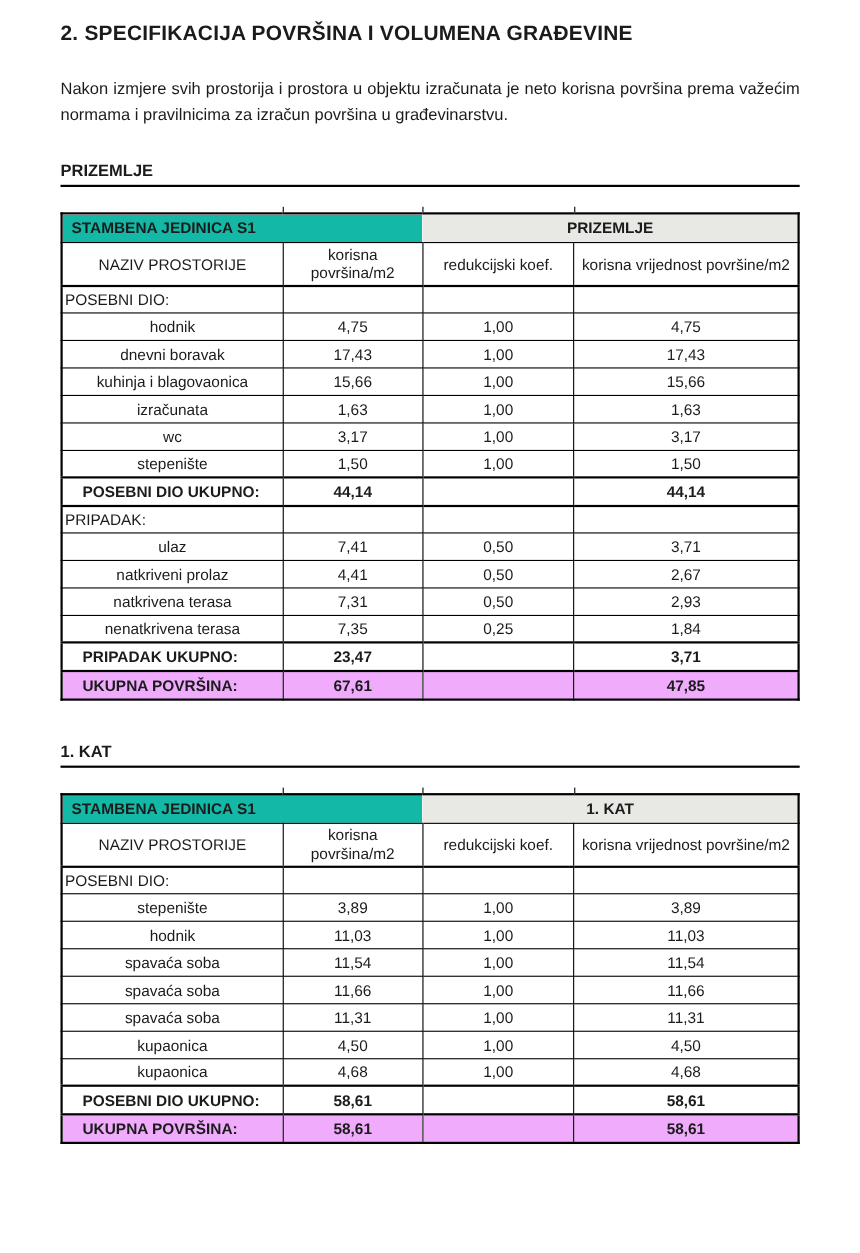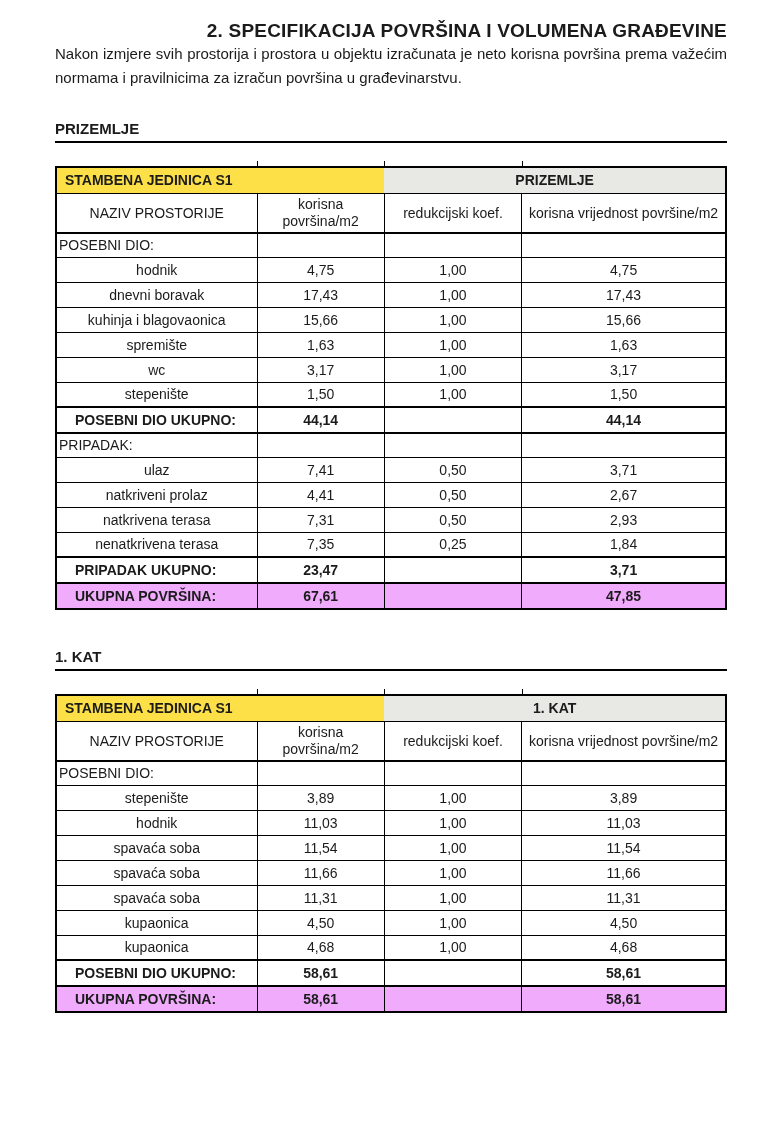--- a/index.html
+++ b/index.html
@@ -6,25 +6,25 @@
   html, body { background: #ffffff; }
   body {
     width: 782px; height: 1139px;
     font-family: "Liberation Sans", sans-serif;
     color: #1b1b1b;
     overflow: hidden;
   }
   .page { padding: 17px 55px 0 55px; }
 
   .doc-title {
-    font-size: 19px; font-weight: bold; text-align: right;
+    font-size: 19px; font-weight: bold; text-align: left;
     letter-spacing: 0.2px; margin-top: 3px;
   }
   .intro {
-    font-size: 15px; line-height: 24px;
+    margin-top: 27px; font-size: 15px; line-height: 24px;
     text-align: justify;
   }
   .section-heading {
     margin-top: 30px; font-size: 15px; font-weight: bold;
     padding-bottom: 4px; border-bottom: 2px solid #000;
   }
   .section-heading.second { margin-top: 38px; }
 
   .table-wrap { position: relative; margin-top: 23px; }
   .tick {
@@ -46,21 +46,21 @@
 
   th, td {
     border: 1px solid #000;
     font-size: 14px; font-weight: normal;
     text-align: center; vertical-align: middle;
     padding: 2px 3px;
     overflow: hidden; white-space: nowrap;
   }
   .th-unit {
     text-align: left; font-weight: bold; padding-left: 8px;
-    background: #fde047; border-right: none; height: 26px;
+    background: #14b8a6; border-right: none; height: 26px;
   }
   .th-floor {
     font-weight: bold; background: #e8e8e5; border-left: none;
   }
   .th-col { height: 40px; white-space: normal; }
   .th-col .hl { display: block; line-height: 17px; }
 
   tbody td { height: 25px; }
   .row-group td { border-top: 2px solid #000000; height: 24px; }
   .row-group td:first-child { text-align: left; padding-left: 2px; }
@@ -128,21 +128,21 @@
             <td>1,00</td>
             <td>17,43</td>
           </tr>
           <tr class="row-data">
             <td>kuhinja i blagovaonica</td>
             <td>15,66</td>
             <td>1,00</td>
             <td>15,66</td>
           </tr>
           <tr class="row-data">
-            <td>spremište</td>
+            <td>izračunata</td>
             <td>1,63</td>
             <td>1,00</td>
             <td>1,63</td>
           </tr>
           <tr class="row-data">
             <td>wc</td>
             <td>3,17</td>
             <td>1,00</td>
             <td>3,17</td>
           </tr>

